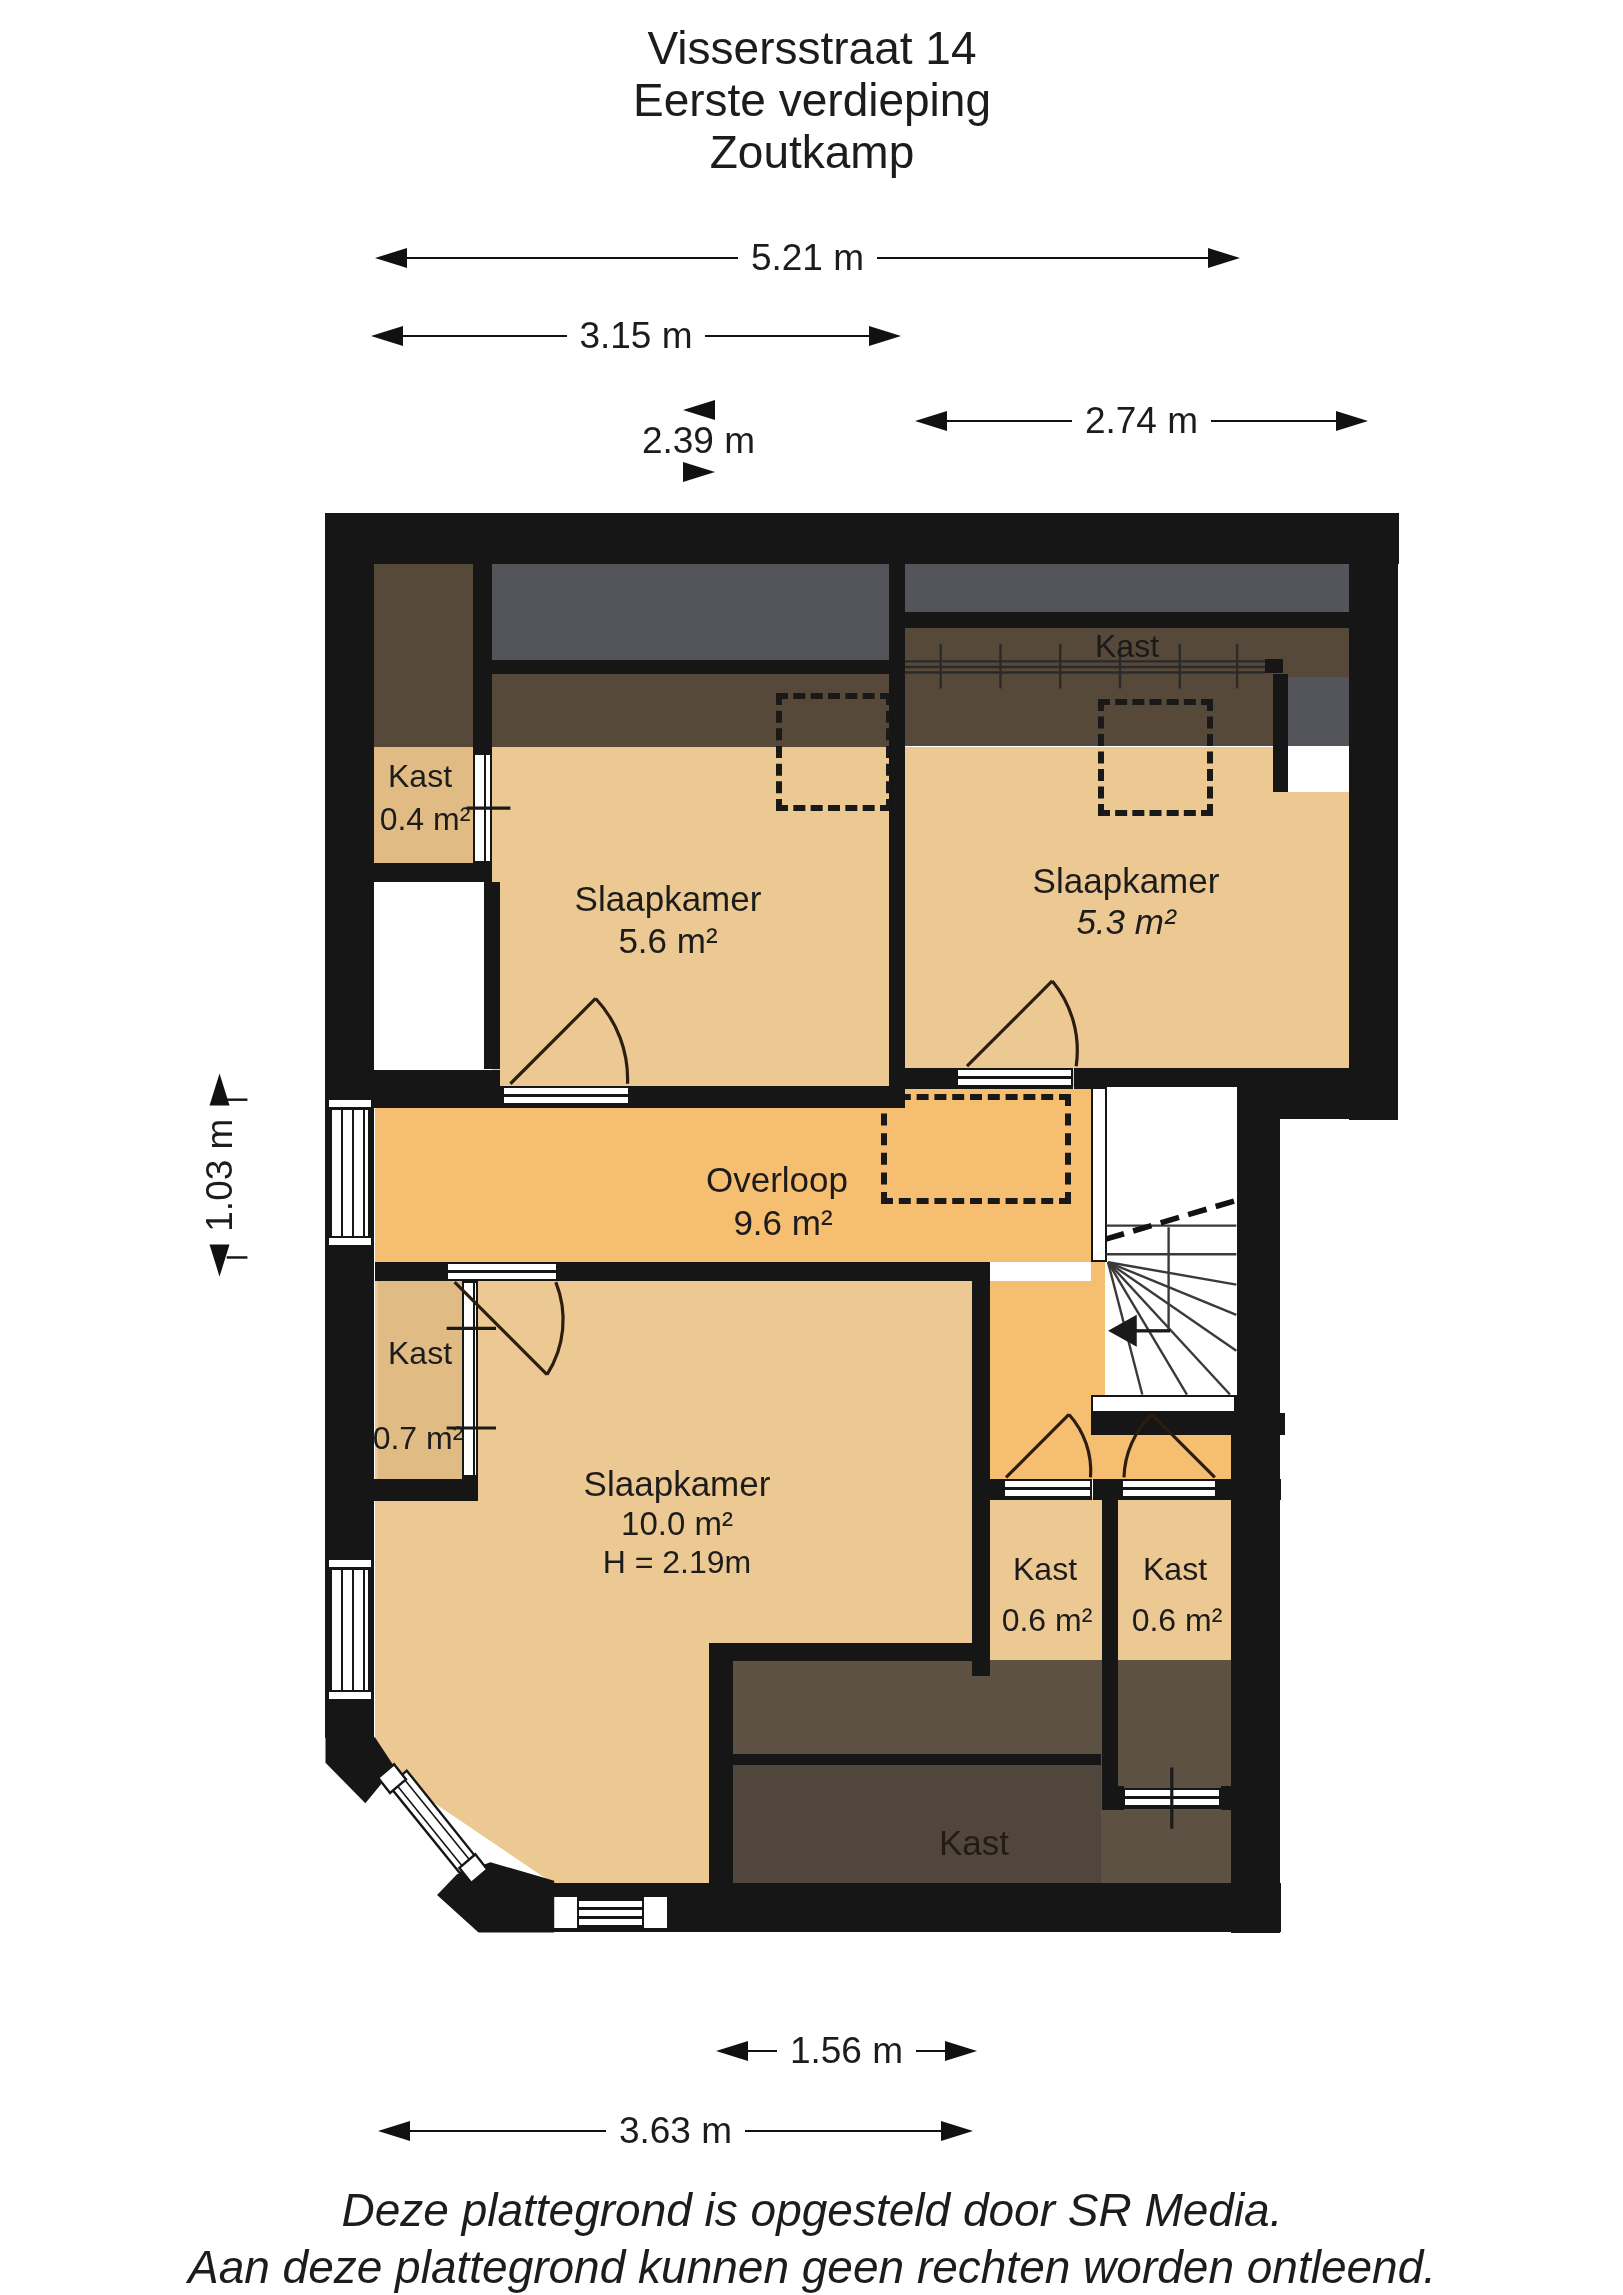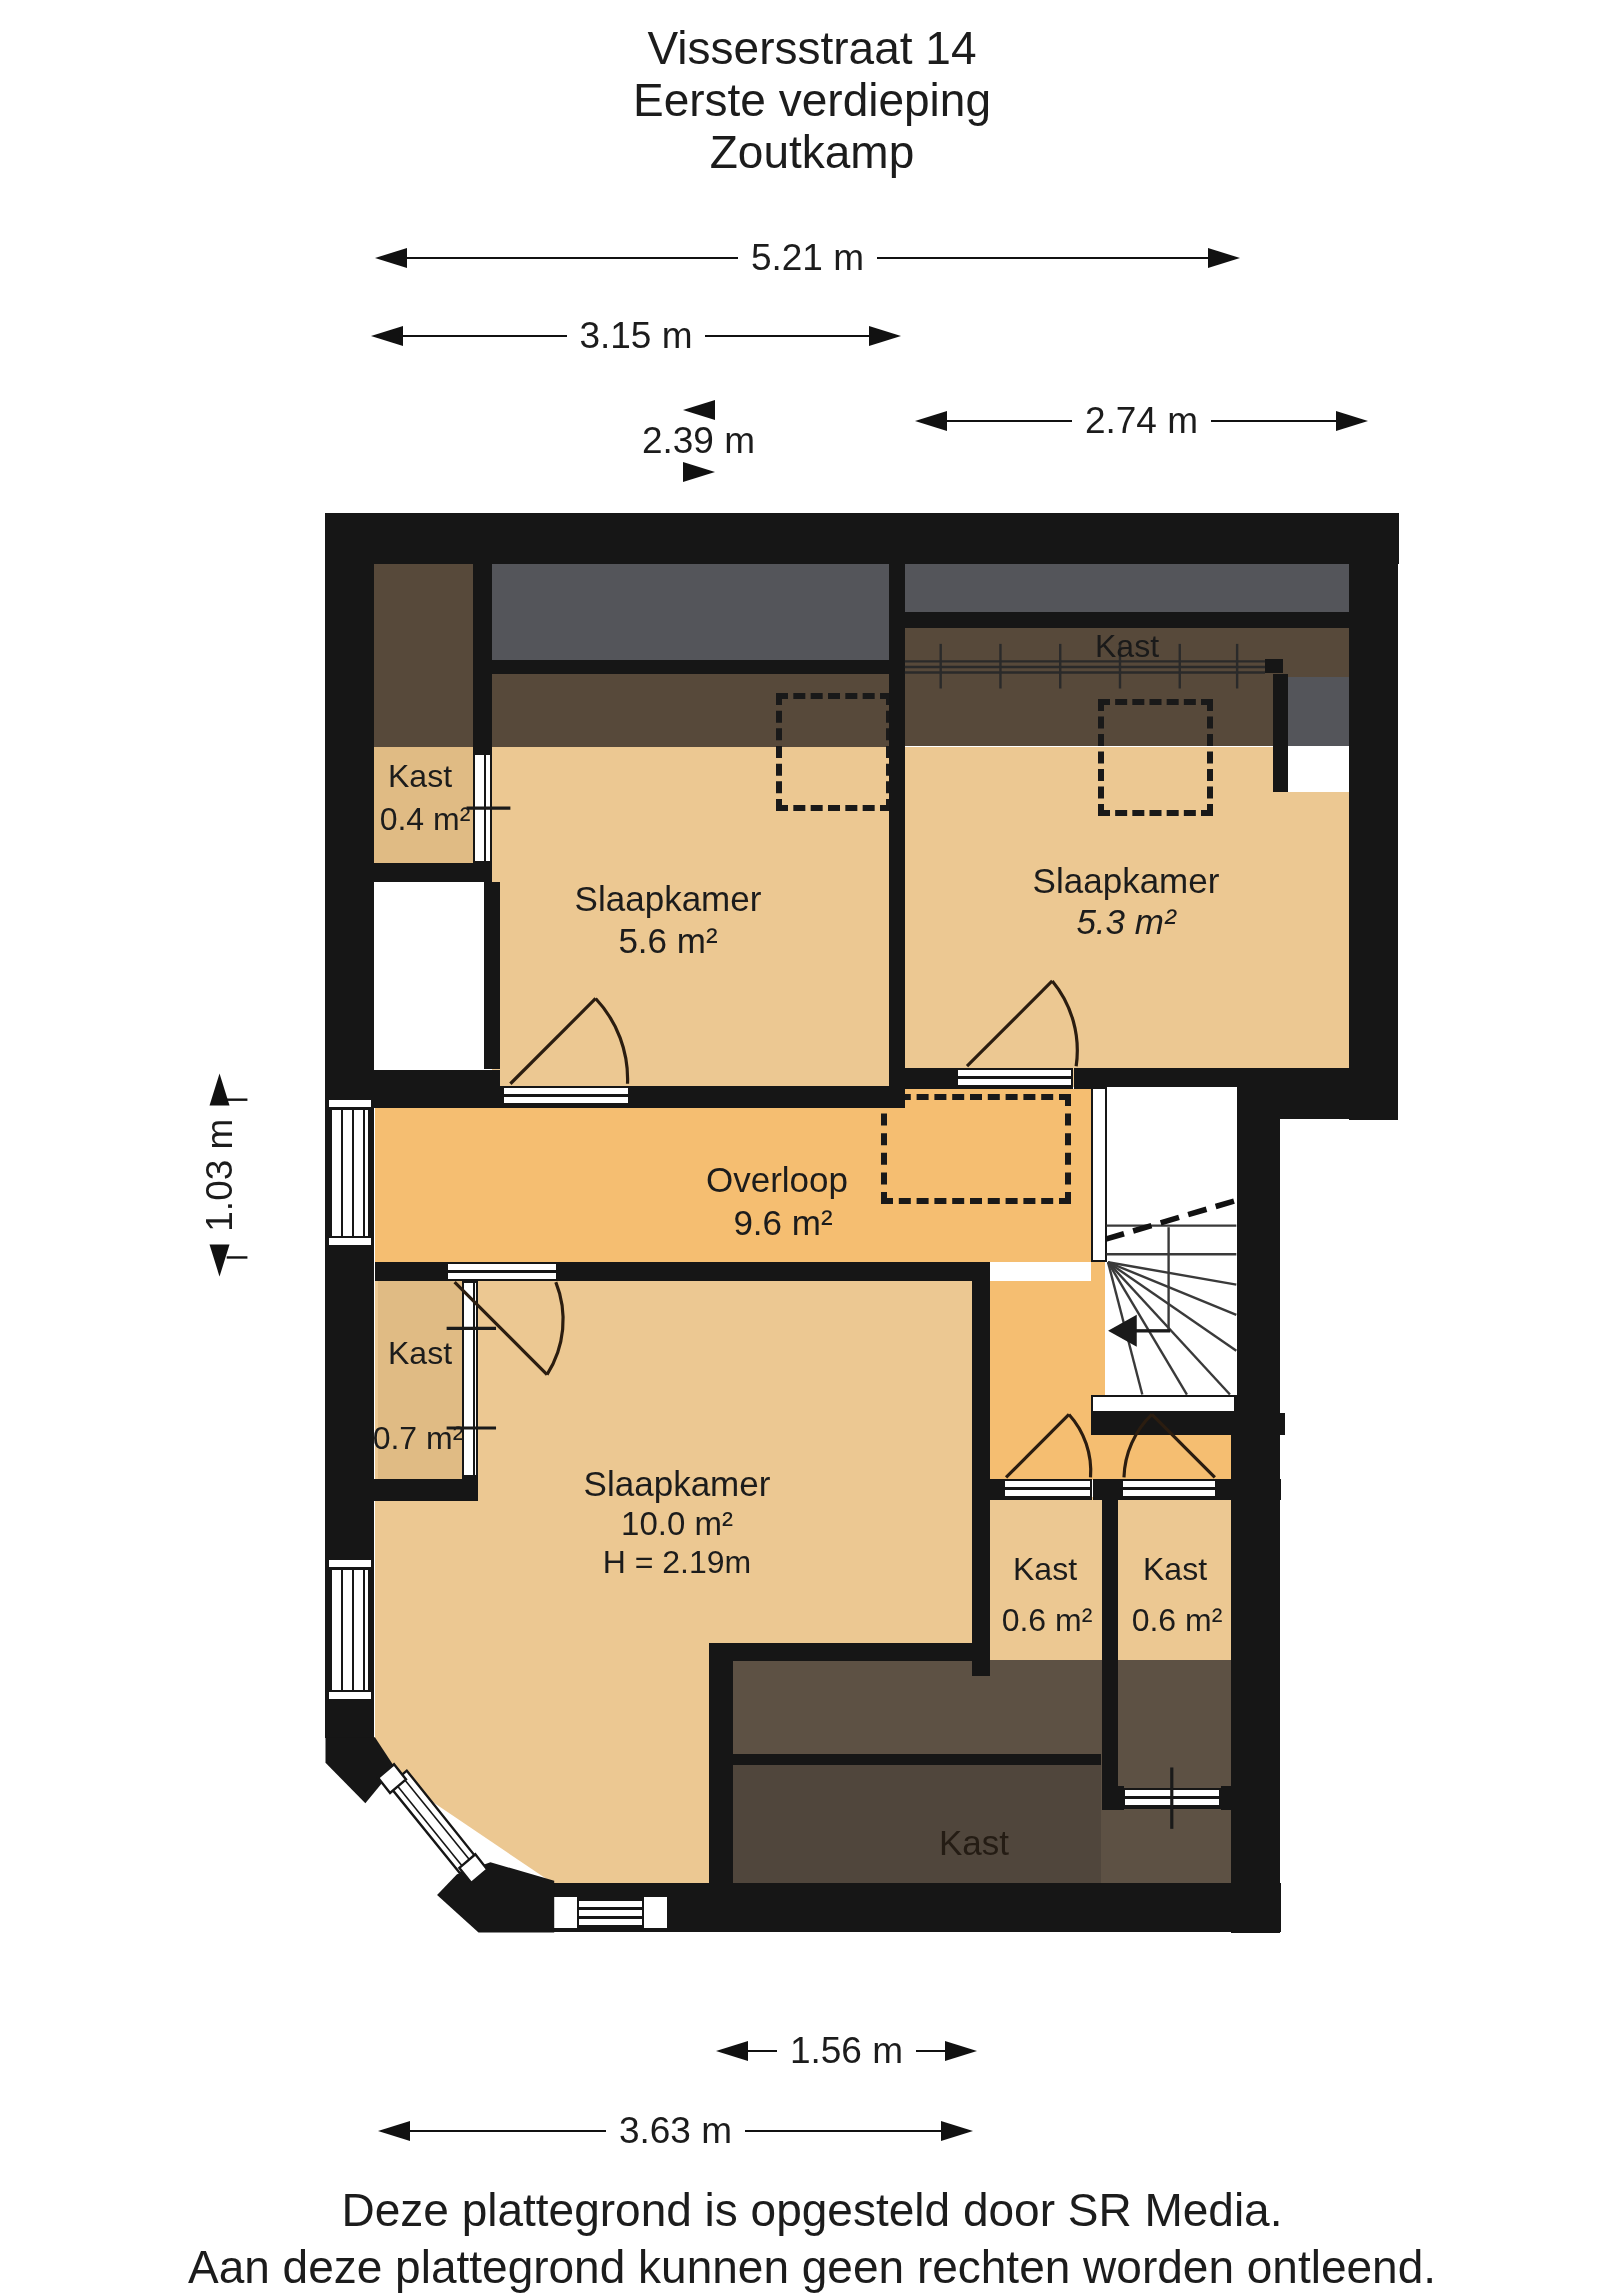--- a/index.html
+++ b/index.html
@@ -24,21 +24,21 @@
   .cap{position:absolute;background:#fff;border:2.4px solid #161616;box-sizing:border-box;}
   .dashedrect{position:absolute;border:6.4px dashed #191919;box-sizing:border-box;}
   .lbl{position:absolute;transform:translate(-50%,-50%);white-space:nowrap;text-align:center;}
   .f44{font-size:35px;} .f42{font-size:33px;} .f40{font-size:32px;}
   .dim{position:absolute;display:flex;align-items:center;}
   .dim .ln{flex:1;height:2.4px;background:#111;}
   .dim .lbl2{padding:0 12.8px;font-size:37px;white-space:nowrap;}
   .arrL{width:0;height:0;border-right:32px solid #111;border-top:10.4px solid transparent;border-bottom:10.4px solid transparent;}
   .arrR{width:0;height:0;border-left:32px solid #111;border-top:10.4px solid transparent;border-bottom:10.4px solid transparent;}
   .titleblock{position:absolute;top:22px;left:0;width:100%;text-align:center;font-size:46px;line-height:52px;}
-  .footerblock{position:absolute;top:2182px;left:0;width:100%;text-align:center;font-size:46px;line-height:57px;}
+  .footerblock{position:absolute;top:2182px;left:0;width:100%;text-align:center;font-size:46px;line-height:57px;font-style:italic;}
   svg{position:absolute;left:0;top:0;}
 </style>
 </head>
 <body>
 
 <div class="titleblock">
   <div>Vissersstraat 14</div>
   <div>Eerste verdieping</div>
   <div>Zoutkamp</div>
 </div>

